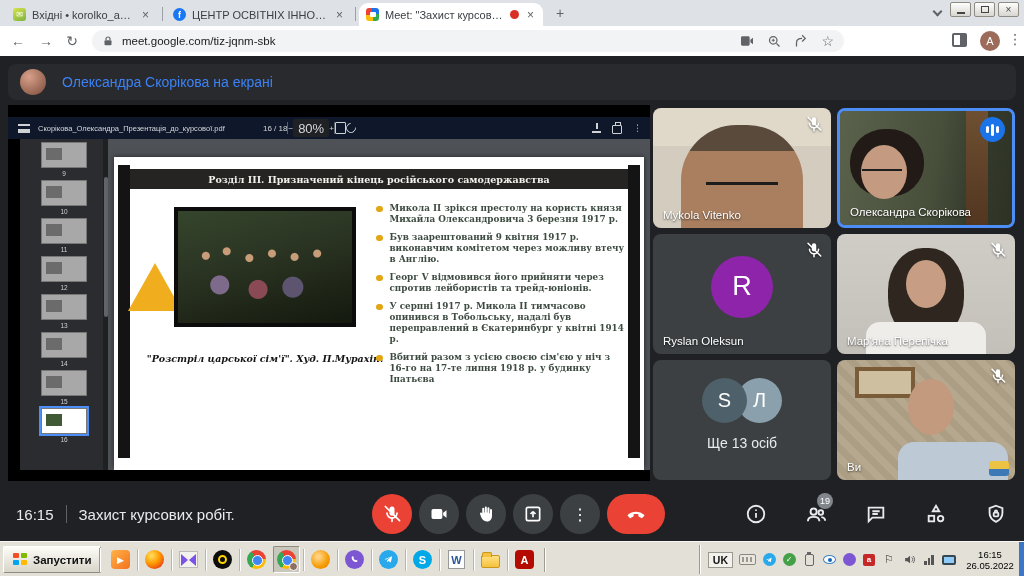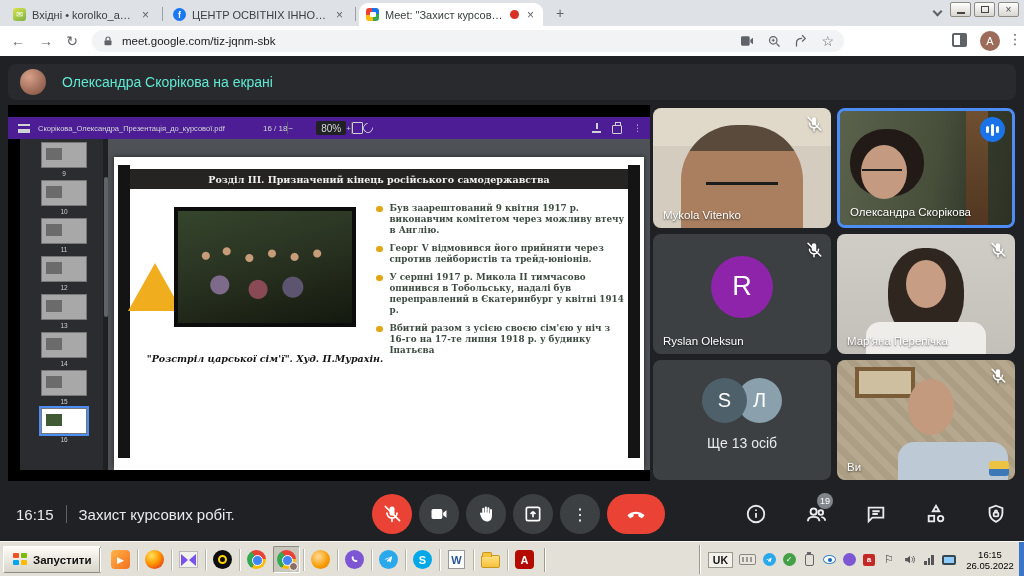--- a/index.html
+++ b/index.html
@@ -41,31 +41,31 @@
              font-size:11px; display:flex; align-items:center; justify-content:center; }
   .paneic { position:absolute; left:952px; top:7px; width:15px; height:14px; border:2px solid #5f6368; border-radius:2px; }
   .paneic::after { content:""; position:absolute; right:0; top:0; bottom:0; width:5px; background:#5f6368; }
   .dots3 { position:absolute; left:1008px; top:5px; font-size:14px; color:#5f6368; }
 
   
   .meet { position:absolute; left:0; top:56px; width:1024px; height:431px; background:#202124; }
   .banner { position:absolute; left:8px; top:8px; width:1008px; height:36px; background:#292a2d; border-radius:8px;
             display:flex; align-items:center; gap:16px; padding:0 12px; }
   .banner .bav { width:26px; height:26px; border-radius:50%; background:radial-gradient(circle at 35% 30%,#d8a08a,#7a4b3a); }
-  .banner .btxt { color:#5eead4; font-size:14px; }
+  .banner .btxt { color:#3b82f6; font-size:14px; }
 
   
   .share { position:absolute; left:8px; top:49px; width:642px; height:376px; background:#000; overflow:hidden; }
-  .pdfbar { position:absolute; left:0; top:12px; width:642px; height:22px; background:#4c1d95; color:#d5d7da; }
+  .pdfbar { position:absolute; left:0; top:12px; width:642px; height:22px; background:#0f172a; color:#d5d7da; }
   .hamb { position:absolute; left:10px; top:7px; width:12px; height:9px; border-top:2px solid #cfd1d4; border-bottom:2px solid #cfd1d4; }
   .hamb::after { content:""; position:absolute; left:0; top:2.5px; width:12px; height:2px; background:#cfd1d4; }
   .pdfname { position:absolute; left:30px; top:7px; font-size:7.5px; color:#d5d7da; width:230px; white-space:nowrap; overflow:hidden; text-overflow:ellipsis; }
   .pdfcenter { position:absolute; left:255px; top:0; height:22px; display:flex; align-items:center; font-size:8px; }
   .vsep { width:1px; height:12px; background:#5a5d61; }
-  .zoombox { background:#202124; border-radius:2px; padding:1.5px 5px; font-size:10px;margin-left:23px; }
+  .zoombox { background:#202124; border-radius:2px; padding:1.5px 5px; font-size:13px; }
   .fitic { width:11px; height:12px; border:1.5px solid #cfd1d4; border-radius:1px; }
   .rotic { width:10px; height:10px; border:1.5px solid #cfd1d4; border-radius:50%; border-top-color:transparent; transform:rotate(40deg); }
   .pdfright { position:absolute; right:8px; top:0; height:22px; display:flex; align-items:center; gap:11px; }
   .dlic { width:9px; height:10px; position:relative; }
   .dlic::before { content:""; position:absolute; left:3.5px; top:0; width:2px; height:6px; background:#cfd1d4; }
   .dlic::after { content:""; position:absolute; left:0; bottom:0; width:9px; height:2px; background:#cfd1d4; }
   .pric { width:10px; height:9px; border:1.5px solid #cfd1d4; border-radius:1px; margin-top:2px; position:relative; }
   .pric::before { content:""; position:absolute; left:2px; top:-4px; width:4px; height:3px; border:1.5px solid #cfd1d4; border-bottom:none; }
   .pdfdots { font-size:9px; color:#cfd1d4; }
 
@@ -361,20 +361,24 @@
           <div class="barR"></div>
           <div class="titleband">
             <span>Розділ ІІІ. Призначений кінець російського самодержавства</span>
           </div>
           <div class="tri"></div>
           <div class="photo"></div>
           <div class="caption">"Розстріл царської сім'ї". Худ. П.Мурахін.</div>
           <ul class="bullets">
             <li>
                 <span class="bdot"></span>
+                <span class="btxt2">Микола ІІ зрікся престолу на користь князя Михайла Олександровича 3 березня 1917 р.</span>
+              </li>
+            <li>
+                <span class="bdot"></span>
                 <span class="btxt2">Був заарештований 9 квітня 1917 р. виконавчим комітетом через можливу втечу в Англію.</span>
               </li>
             <li>
                 <span class="bdot"></span>
                 <span class="btxt2">Георг V відмовився його прийняти через спротив лейбористів та трейд-юніонів.</span>
               </li>
             <li>
                 <span class="bdot"></span>
                 <span class="btxt2">У серпні 1917 р. Микола ІІ тимчасово опинився  в Тобольську, надалі був переправлений в Єкатеринбург у квітні 1914 р.</span>
               </li>

